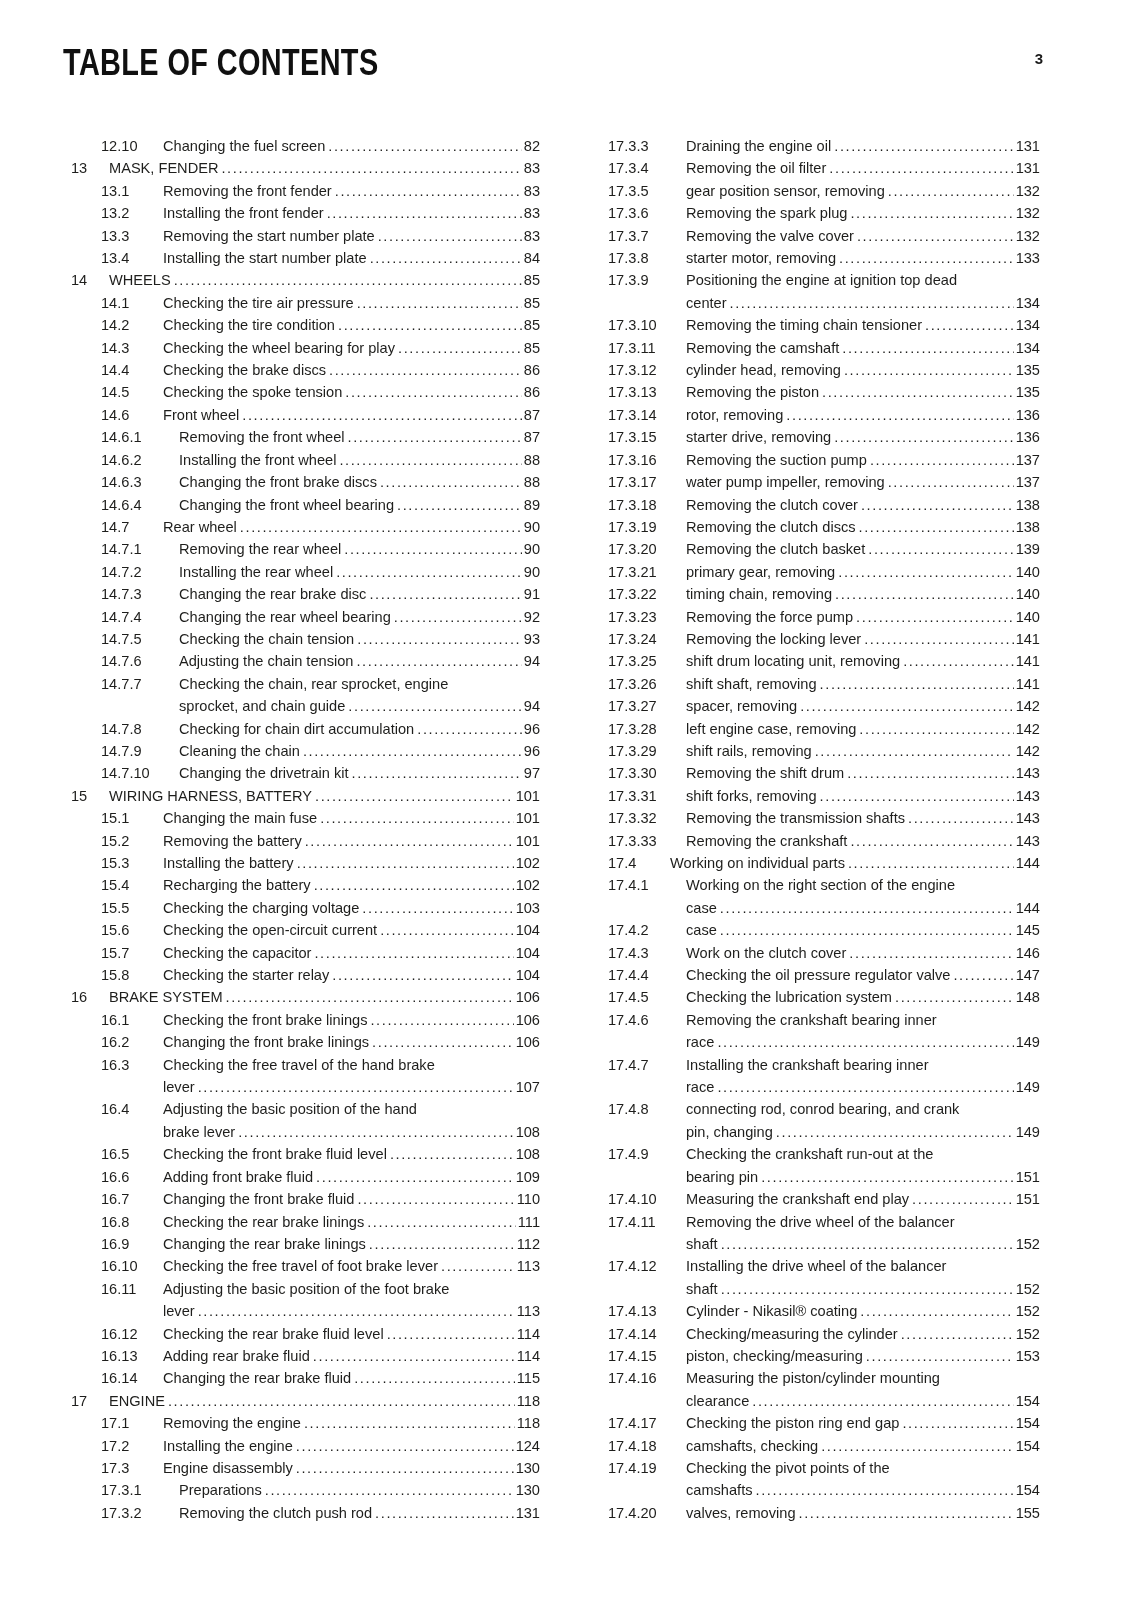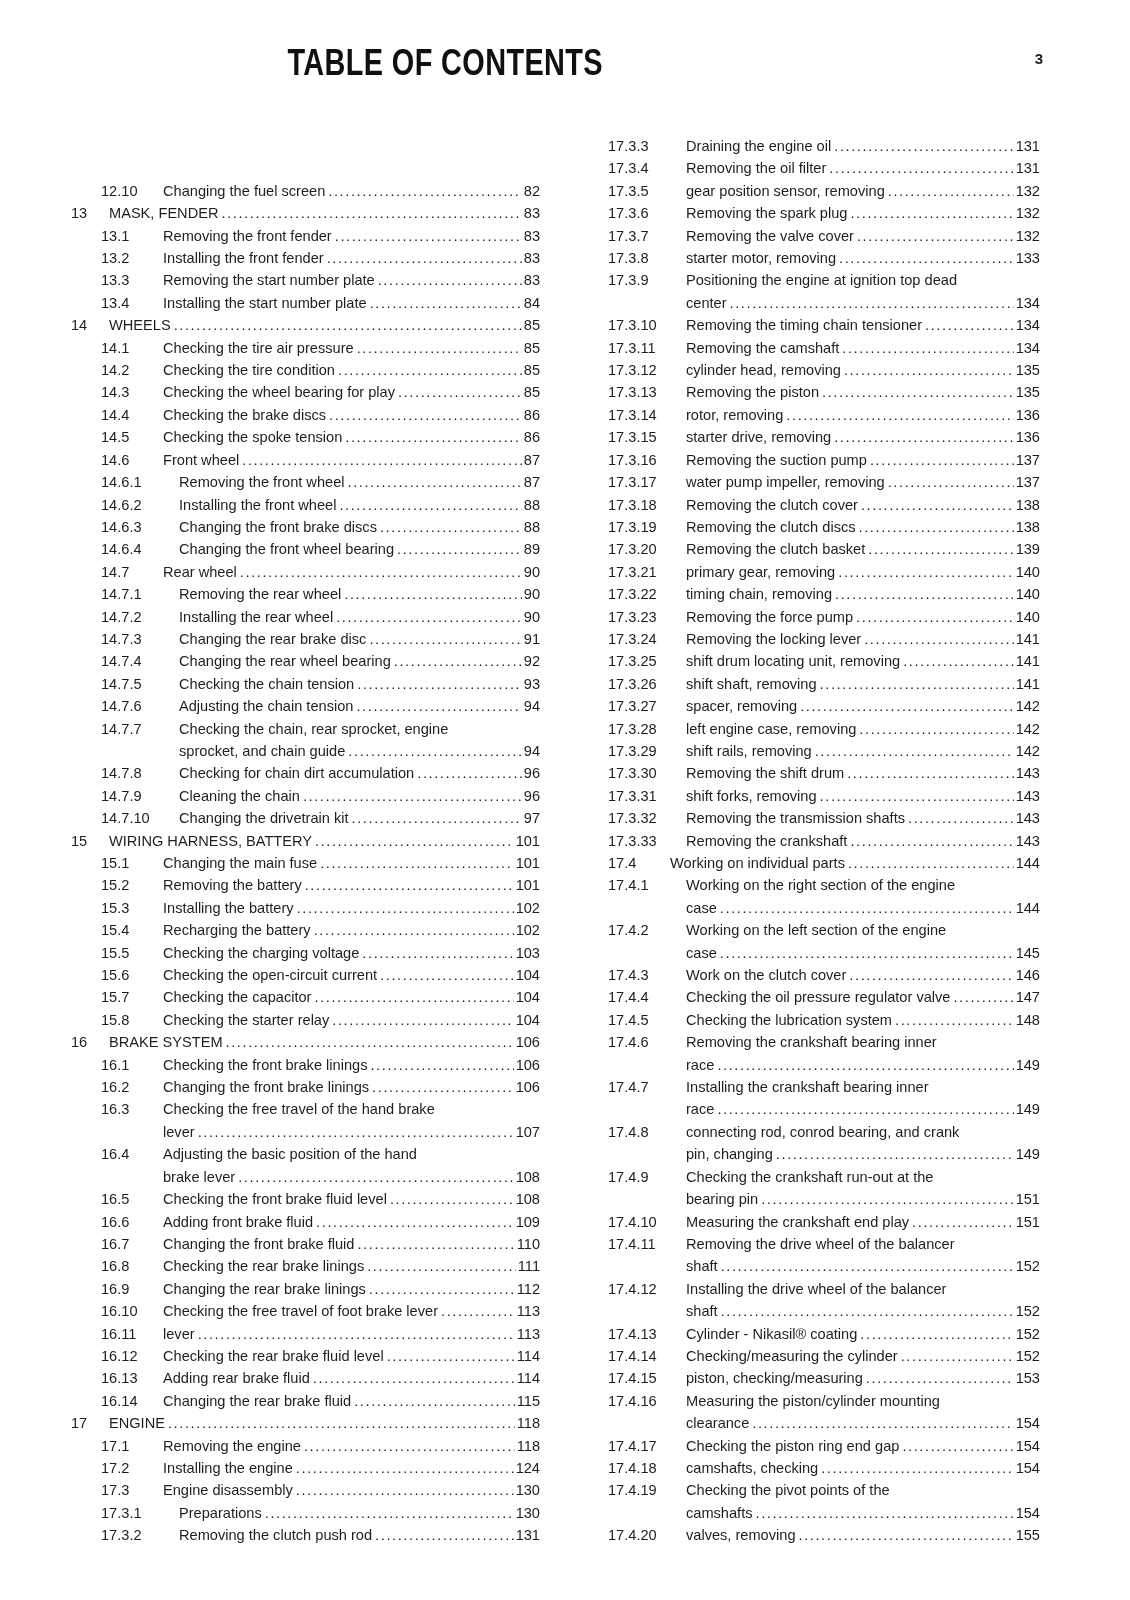--- a/index.html
+++ b/index.html
@@ -10,21 +10,20 @@
     background: #ffffff;
     position: relative;
     font-family: "Liberation Sans", sans-serif;
     color: #1e1e1c;
     overflow: hidden;
   }
   .header {
     position: relative;
     padding: 42px 87px 0 63px;
     height: 100px;
-    text-align: center;
   }
   .doc-title {
     font-weight: bold;
     font-size: 37px;
     color: #101010;
     white-space: nowrap;
     transform: scaleX(0.78);
     transform-origin: left top;
     letter-spacing: 0.5px;
   }
@@ -564,20 +563,21 @@
             <span class="bline last">
               <span class="ttl">Checking the free travel of foot brake lever</span>
               <span class="dots">....................................................................................................................................................................................</span>
               <span class="pg">113</span>
             </span>
           </span>
         </div>
         <div class="entry lvl2">
           <span class="num">16.11</span>
           <span class="entry-body">
+            <span class="bline">Adjusting the basic position of the foot brake</span>
             <span class="bline last">
               <span class="ttl">lever</span>
               <span class="dots">....................................................................................................................................................................................</span>
               <span class="pg">113</span>
             </span>
           </span>
         </div>
         <div class="entry lvl2">
           <span class="num">16.12</span>
           <span class="entry-body">
@@ -998,21 +998,20 @@
             <span class="bline last">
               <span class="ttl">case</span>
               <span class="dots">....................................................................................................................................................................................</span>
               <span class="pg">144</span>
             </span>
           </span>
         </div>
         <div class="entry lvl3">
           <span class="num">17.4.2</span>
           <span class="entry-body">
-            <span class="bline">Working on the left section of the engine</span>
             <span class="bline last">
               <span class="ttl">case</span>
               <span class="dots">....................................................................................................................................................................................</span>
               <span class="pg">145</span>
             </span>
           </span>
         </div>
         <div class="entry lvl3">
           <span class="num">17.4.3</span>
           <span class="entry-body">

